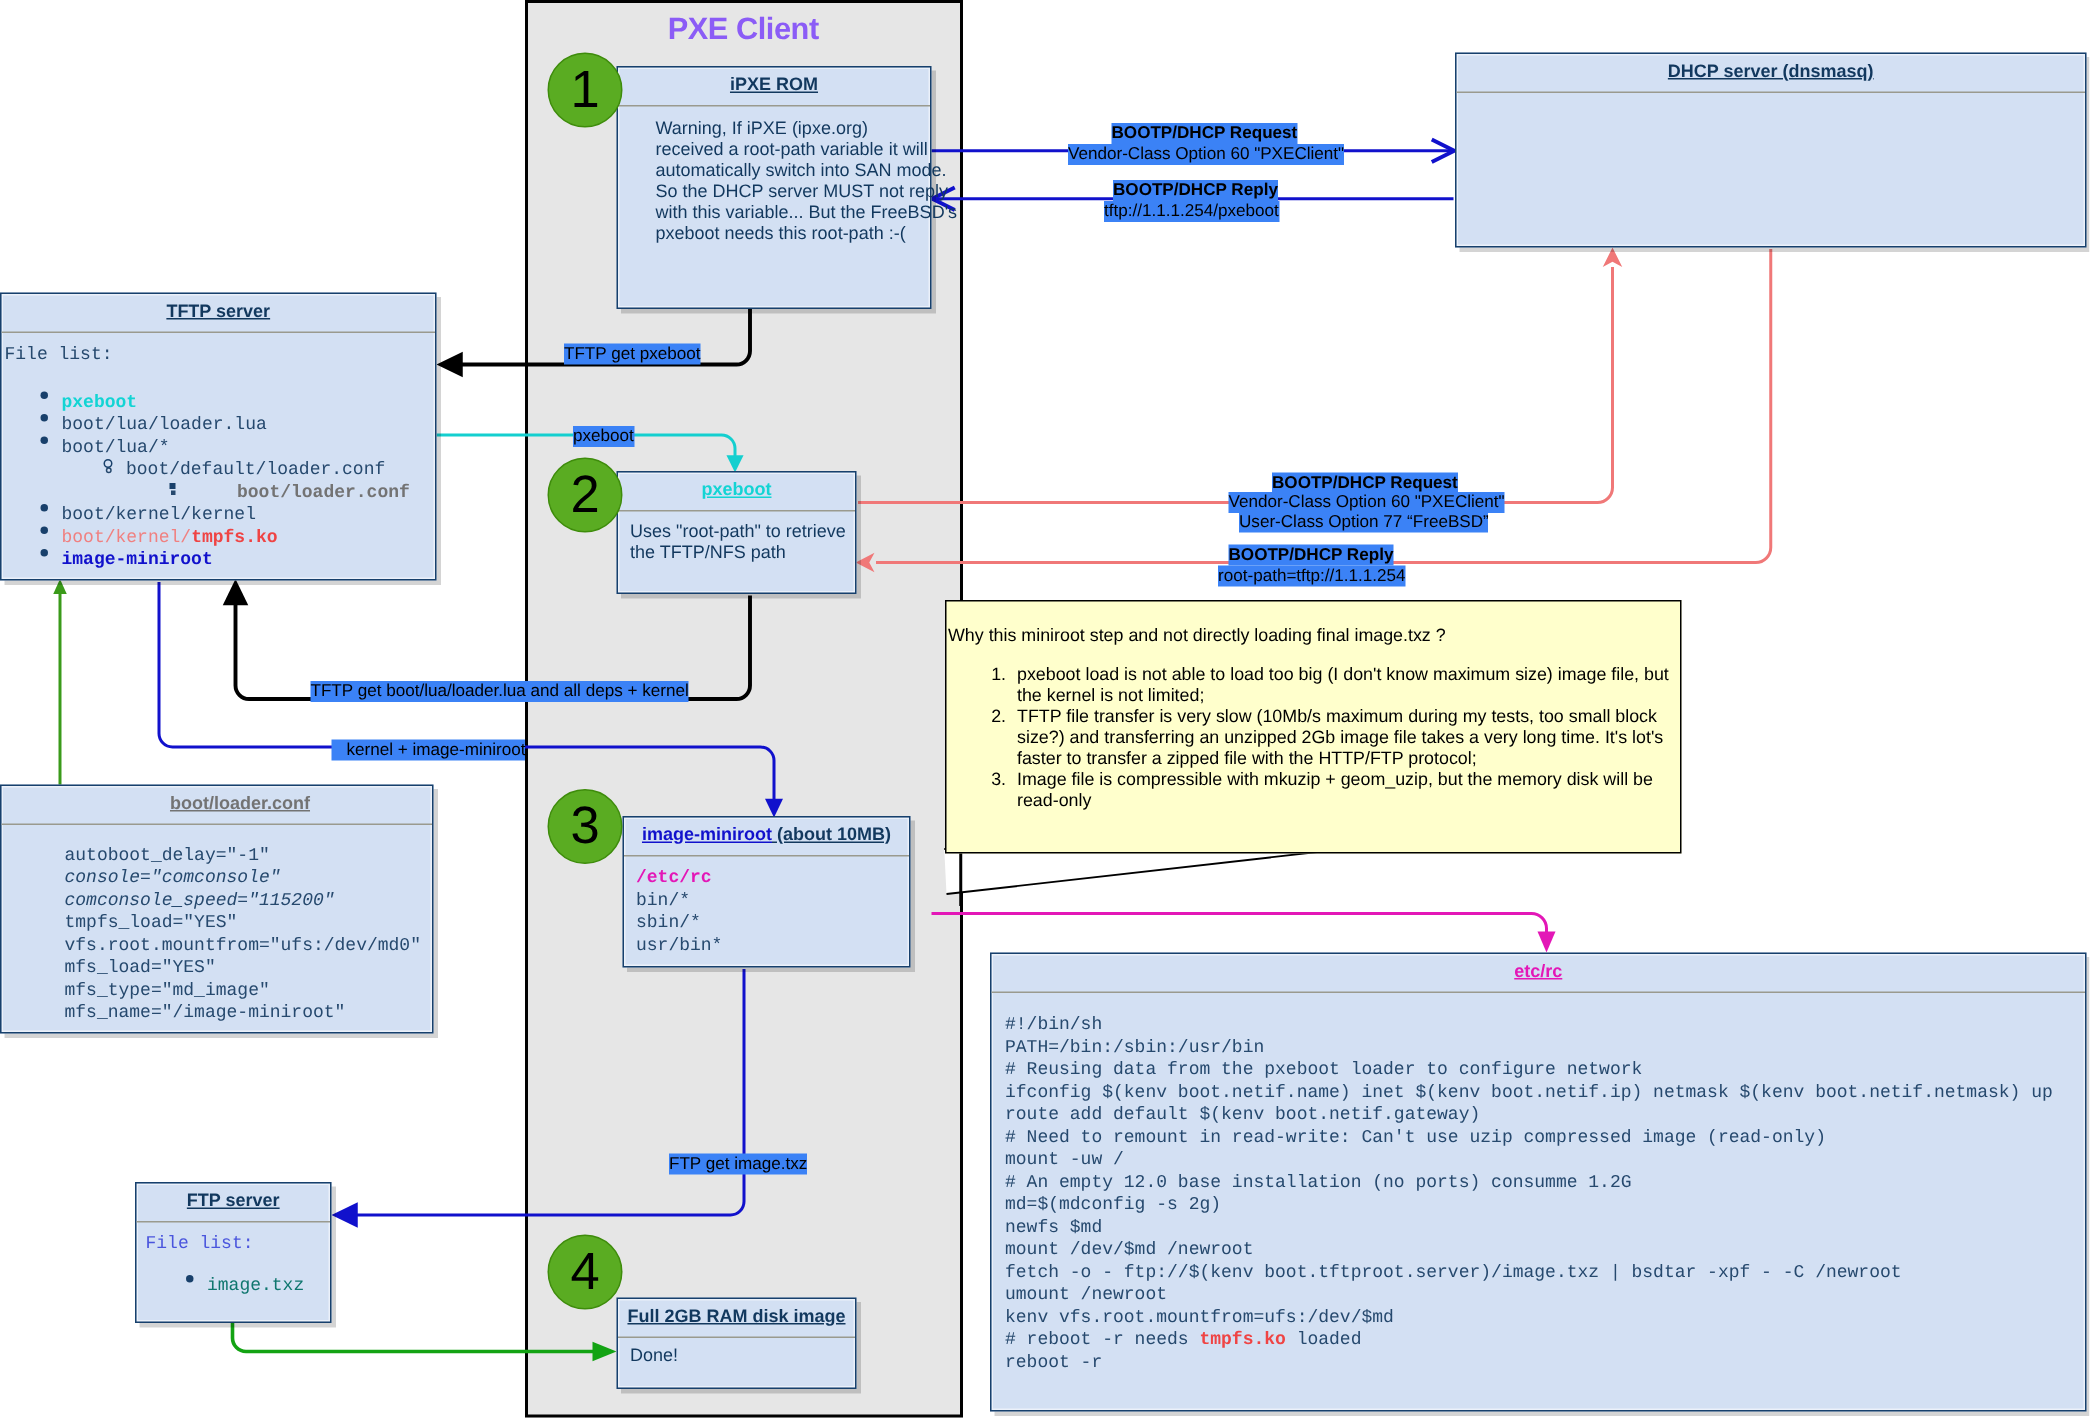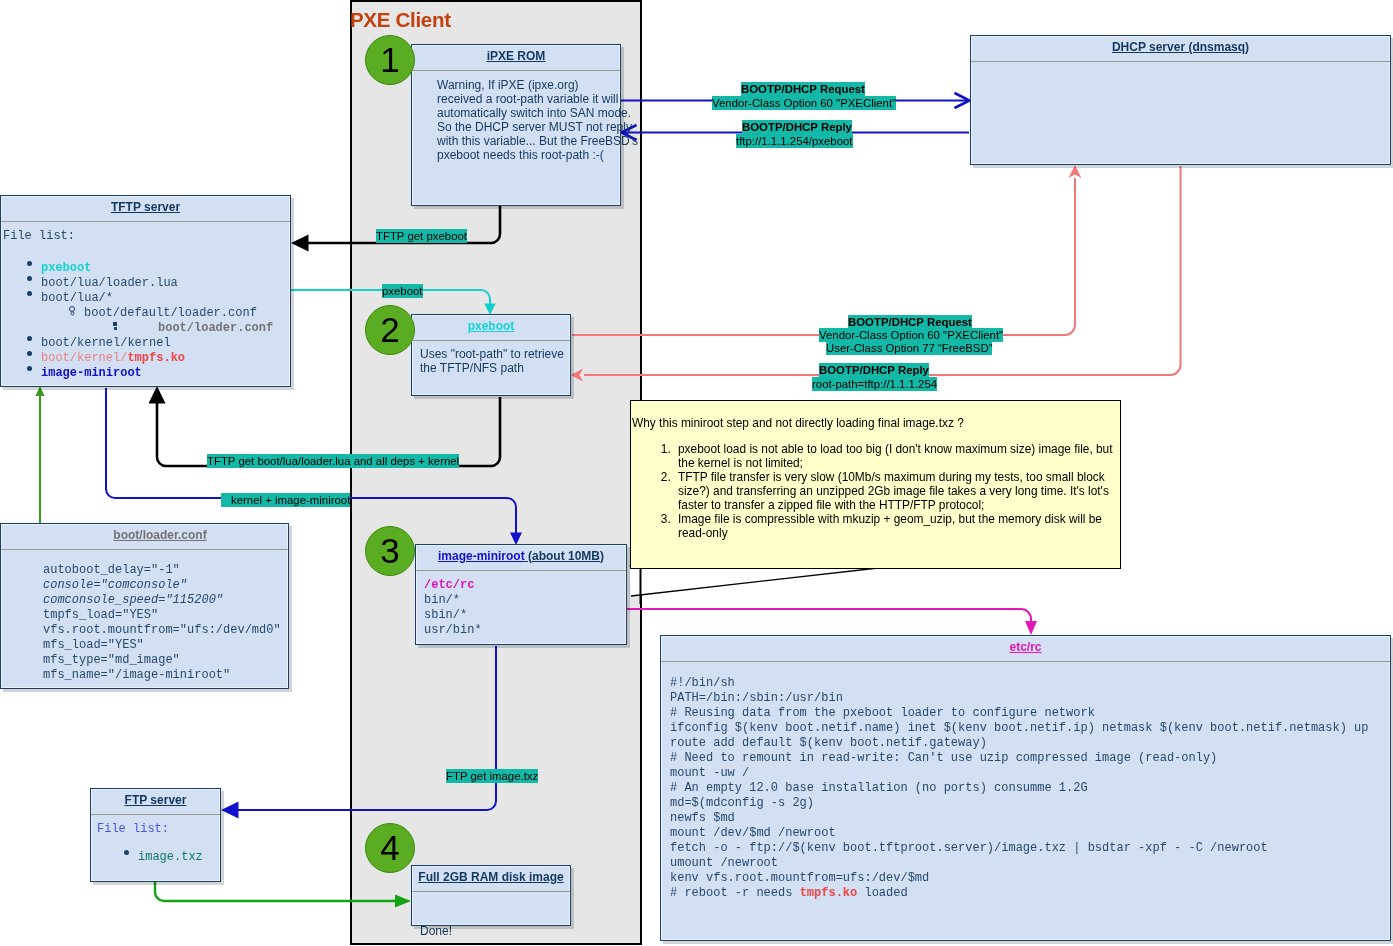--- a/index.html
+++ b/index.html
@@ -2,36 +2,36 @@
 <html><head>
 <meta charset="utf-8">
 <title>PXE boot diagram</title>
 <style>
   html,body{margin:0;padding:0;background:#ffffff;}
   #stage{position:relative;width:1393px;height:946px;overflow:hidden;background:#fff;
     font-family:"Liberation Sans",sans-serif;}
   .abs{position:absolute;}
   
   #client-panel{left:350px;top:0px;width:292px;height:945px;background:#e6e6e6;border:2px solid #000;box-sizing:border-box;}
-  #client-title{left:350px;top:8px;width:291px;font-weight:bold;font-size:20.5px;color:#c2410c;letter-spacing:-0.3px;}
+  #client-title{left:350px;top:8px;width:291px;text-align:center;font-weight:bold;font-size:20.5px;color:#8b5cf6;letter-spacing:-0.3px;}
   
   .box{box-sizing:border-box;background:#d3e0f3;border:1.6px solid #17406c;box-shadow:inset 0 0 0 1px rgba(255,255,255,0.55), 3px 3px 0 0 rgba(0,0,0,0.17);}
   .box .bt{text-align:center;font-weight:bold;font-size:12px;color:#12385e;padding-top:3.5px;line-height:14px;height:24.5px;box-sizing:border-box;}
   .box .bt u{text-decoration:underline;}
   .box .sep{height:0;border-top:1px solid #9a9a8e;}
   .box .bb{font-size:12px;color:#12385e;}
   .mono{font-family:"Liberation Mono","DejaVu Sans Mono",monospace;font-size:12px;line-height:15px;color:#26496e;}
   .mono > div,.mono li,.mono .intro{white-space:pre;}
   .sans{font-family:"Liberation Sans",sans-serif;font-size:12px;line-height:14px;color:#12385e;}
   .sans > div{white-space:nowrap;}
   
   .step{width:50px;height:50px;box-sizing:border-box;border-radius:50%;background:#5aac22;border:1px solid #3e8c0b;color:#000;font-size:35px;font-weight:400;
         display:flex;align-items:center;justify-content:center;font-family:"Liberation Sans",sans-serif;}
   
-  .lbl{font-size:11.4px;color:#000;background:#14b8a6;white-space:nowrap;line-height:14px;}
+  .lbl{font-size:11.4px;color:#000;background:#3b82f6;white-space:nowrap;line-height:14px;}
   .lbl.b{font-weight:bold;}
   
   #note{background:#ffffcc;border:1.5px solid #000;box-sizing:border-box;}
   svg{position:absolute;left:0;top:0;overflow:visible;}
   #wires path{fill:none;}
   #wires path.f-red{fill:#f07878;stroke:none;}
   #wires path.f-black{fill:#000;stroke:none;}
   #wires path.f-cyan{fill:#14cfcf;stroke:none;}
   #wires path.f-blue{fill:#1111cc;stroke:none;}
   #wires path.f-green{fill:#3a9a1a;stroke:none;}
@@ -72,28 +72,28 @@
   #step1{left:365px;top:35px;}
   #box-dhcp{left:970px;top:35px;width:421px;height:130px;}
   #dhcp-body{padding:14px 0 0 1px;}
   #box-tftp{left:0px;top:195px;width:291px;height:192px;}
   #tftp-body{padding:7px 0 0 2px;}
   #box-pxeboot{left:411px;top:314px;width:160px;height:82px;}
   #pxeboot-body{padding:6px 0 0 8px;line-height:14px;}
   #step2{left:365px;top:305px;}
   #box-loader{left:0px;top:523px;width:289px;height:166px;}
   #loader-body{padding:13px 0 0 42px;}
-  #box-miniroot{left:415px;top:544px;width:212px;height:101px;}
+  #box-miniroot{left:415px;top:544px;width:192px;height:101px;}
   #miniroot-body{padding:7px 0 0 8px;}
   #step3{left:365px;top:526px;}
   #note{left:630px;top:400px;width:491px;height:169px;}
   #box-ftp{left:90px;top:788px;width:131px;height:94px;}
   #ftp-body{padding:7px 0 0 6px;}
   #box-ramdisk{left:411px;top:865px;width:160px;height:61px;}
-  #ramdisk-body{padding:4px 0 0 8px;margin-top:28px;}
+  #ramdisk-body{padding:4px 0 0 8px;}
   #step4{left:365px;top:823px;}
   #box-etcrc{left:660px;top:635px;width:731px;height:306px;}
   #etcrc-body{padding:14px 0 0 9px;}
 
   
   #tftp-body ul,#ftp-body ul{margin:0;padding:0 0 0 38px;list-style:disc;}
   #tftp-body ul.lv2{list-style:circle;padding-left:43px;}
   #tftp-body ul.lv3{list-style:square;padding-left:43px;}
   #tftp-body li,#ftp-body li{margin:0;padding:0;line-height:15px;white-space:normal;}
   #tftp-body li > span,#ftp-body li > span{white-space:pre;}
@@ -300,20 +300,21 @@
       <div># Need to remount in read-write: Can't use uzip compressed image (read-only)</div>
       <div>mount -uw /</div>
       <div># An empty 12.0 base installation (no ports) consumme 1.2G</div>
       <div>md=$(mdconfig -s 2g)</div>
       <div>newfs $md</div>
       <div>mount /dev/$md /newroot</div>
       <div>fetch -o - ftp://$(kenv boot.tftproot.server)/image.txz | bsdtar -xpf - -C /newroot</div>
       <div>umount /newroot</div>
       <div>kenv vfs.root.mountfrom=ufs:/dev/$md</div>
       <div><span># reboot -r needs </span><span class="c-red bold">tmpfs.ko</span><span> loaded</span></div>
+      <div>reboot -r</div>
     </div>
   </div>
 
   <div class="abs lbl b" id="l-req1a">BOOTP/DHCP Request</div>
   <div class="abs lbl" id="l-req1b">Vendor-Class Option 60 "PXEClient"</div>
   <div class="abs lbl b" id="l-rep1a">BOOTP/DHCP Reply</div>
   <div class="abs lbl" id="l-rep1b">tftp://1.1.1.254/pxeboot</div>
   <div class="abs lbl b" id="l-req2a">BOOTP/DHCP Request</div>
   <div class="abs lbl" id="l-req2b">Vendor-Class Option 60 "PXEClient"</div>
   <div class="abs lbl" id="l-req2c">User-Class Option 77 “FreeBSD”</div>

